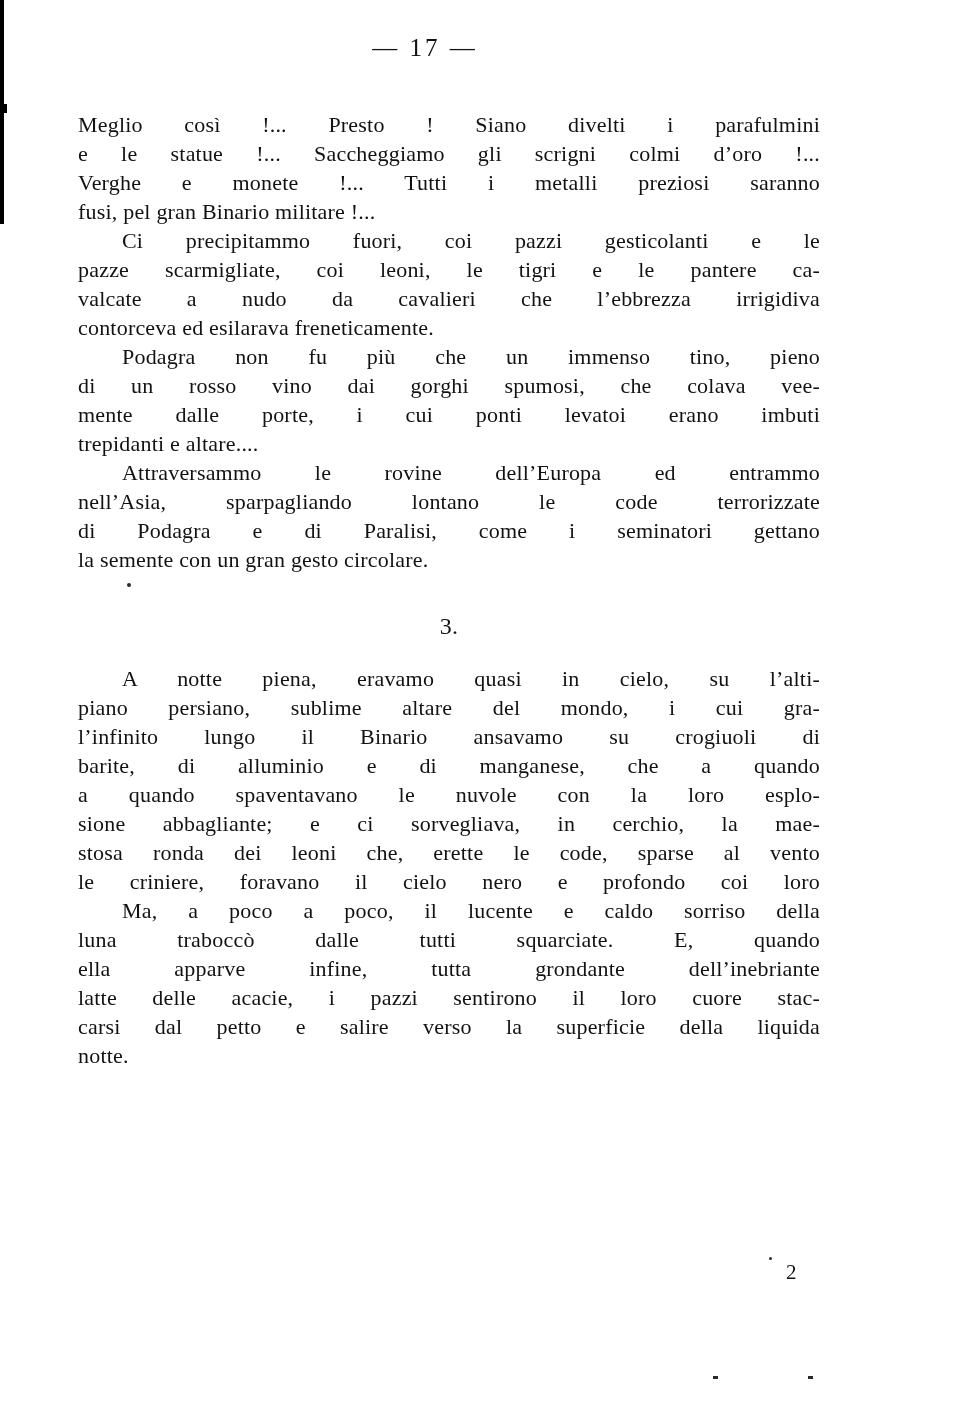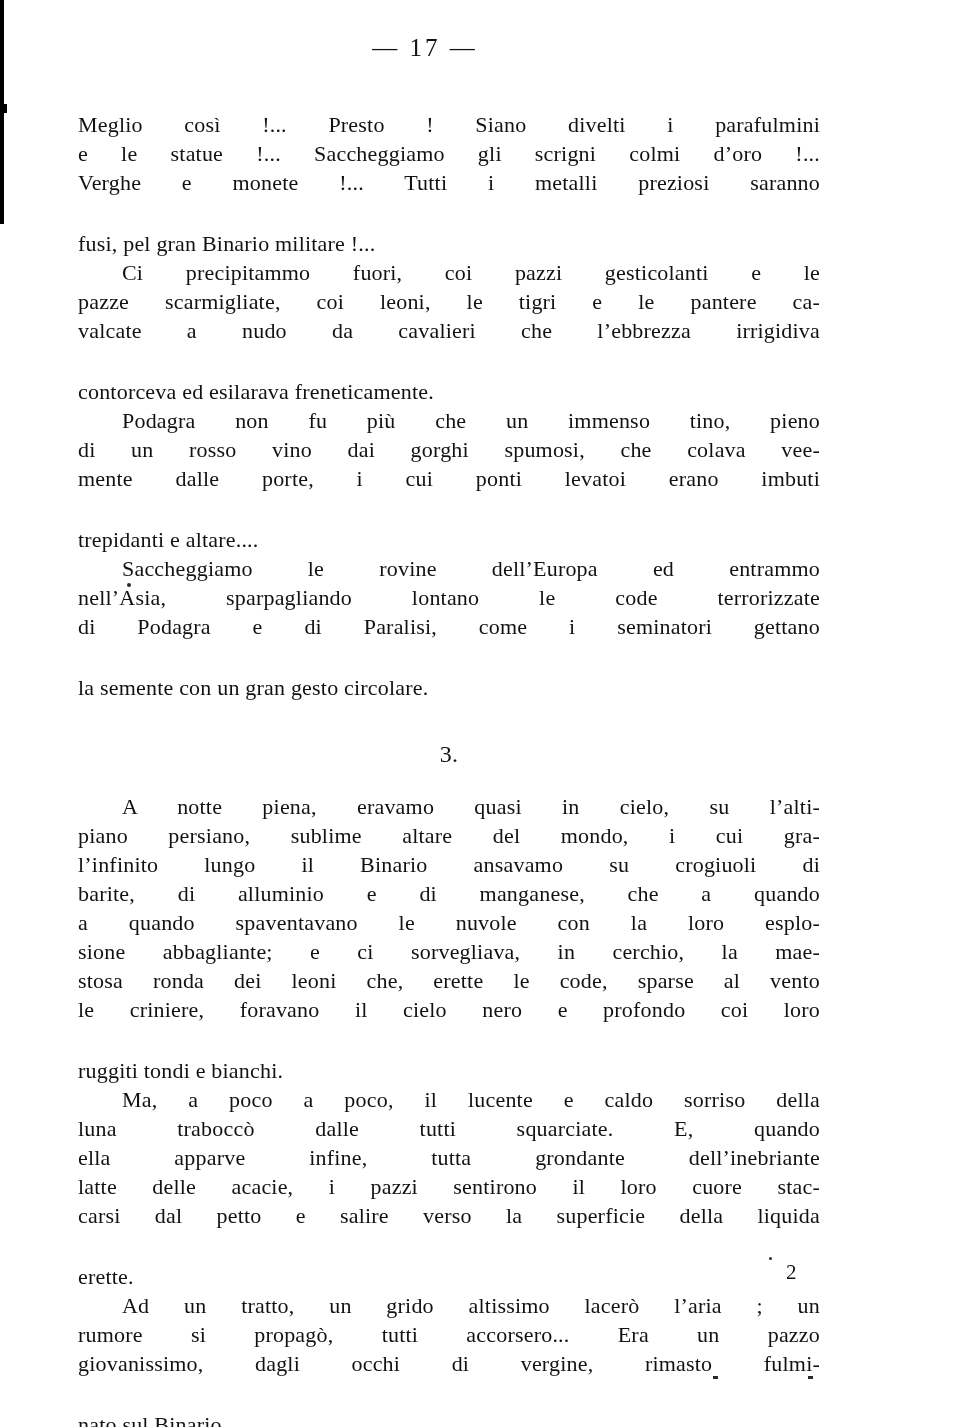--- a/index.html
+++ b/index.html
@@ -62,21 +62,21 @@
     font-size: 22px;
     line-height: 29px;
     letter-spacing: 0.2px;
   }
   p.para { margin: 0; padding: 0; }
   .line {
     display: block;
     text-align: justify;
     text-align-last: justify;
   }
-  .line.last { text-align-last: left; margin-top: 32px; }
+  .line.last { text-align-last: left; }
   .line.ind { text-indent: 44px; }
   .section-heading {
     text-align: center;
     text-align-last: center;
     font-size: 24px;
     margin: 38px 0 23px 0;
   }
   .footer-sig {
     position: absolute;
     left: 786px; top: 1260px;
@@ -110,55 +110,48 @@
     </p>
 
     <p class="para">
       <span class="line ind">Podagra non fu più che un immenso tino, pieno</span>
       <span class="line">di un rosso vino dai gorghi spumosi, che colava vee-</span>
       <span class="line">mente dalle porte, i cui ponti levatoi erano imbuti</span>
       <span class="line last">trepidanti e altare....</span>
     </p>
 
     <p class="para">
-      <span class="line ind">Saccheggiamo le rovine dell’Europa ed entrammo</span>
+      <span class="line ind">Attraversammo le rovine dell’Europa ed entrammo</span>
       <span class="line">nell’Asia, sparpagliando lontano le code terrorizzate</span>
       <span class="line">di Podagra e di Paralisi, come i seminatori gettano</span>
       <span class="line last">la semente con un gran gesto circolare.</span>
     </p>
 
     <div class="section-heading">3.</div>
 
     <p class="para">
       <span class="line ind">A notte piena, eravamo quasi in cielo, su l’alti-</span>
       <span class="line">piano persiano, sublime altare del mondo, i cui gra-</span>
       <span class="line">l’infinito lungo il Binario ansavamo su crogiuoli di</span>
       <span class="line">barite, di alluminio e di manganese, che a quando</span>
       <span class="line">a quando spaventavano le nuvole con la loro esplo-</span>
       <span class="line">sione abbagliante; e ci sorvegliava, in cerchio, la mae-</span>
       <span class="line">stosa ronda dei leoni che, erette le code, sparse al vento</span>
       <span class="line">le criniere, foravano il cielo nero e profondo coi loro</span>
-      <span class="line last">ruggiti tondi e bianchi.</span>
     </p>
 
     <p class="para">
       <span class="line ind">Ma, a poco a poco, il lucente e caldo sorriso della</span>
       <span class="line">luna traboccò dalle tutti squarciate. E, quando</span>
       <span class="line">ella apparve infine, tutta grondante dell’inebriante</span>
       <span class="line">latte delle acacie, i pazzi sentirono il loro cuore stac-</span>
       <span class="line">carsi dal petto e salire verso la superficie della liquida</span>
-      <span class="line last">erette.</span>
+      <span class="line last">notte.</span>
     </p>
 
-    <p class="para">
-      <span class="line ind">Ad un tratto, un grido altissimo lacerò l’aria ; un</span>
-      <span class="line">rumore si propagò, tutti accorsero... Era un pazzo</span>
-      <span class="line">giovanissimo, dagli occhi di vergine, rimasto fulmi-</span>
-      <span class="line last">nato sul Binario.</span>
-    </p>
 
   </main>
 
   <div class="footer-sig">2</div>
 
   <div class="speck s1"></div>
   <div class="speck s2"></div>
   <div class="speck s3"></div>
   <div class="speck s4"></div>
   <div class="corner-mark"></div>

